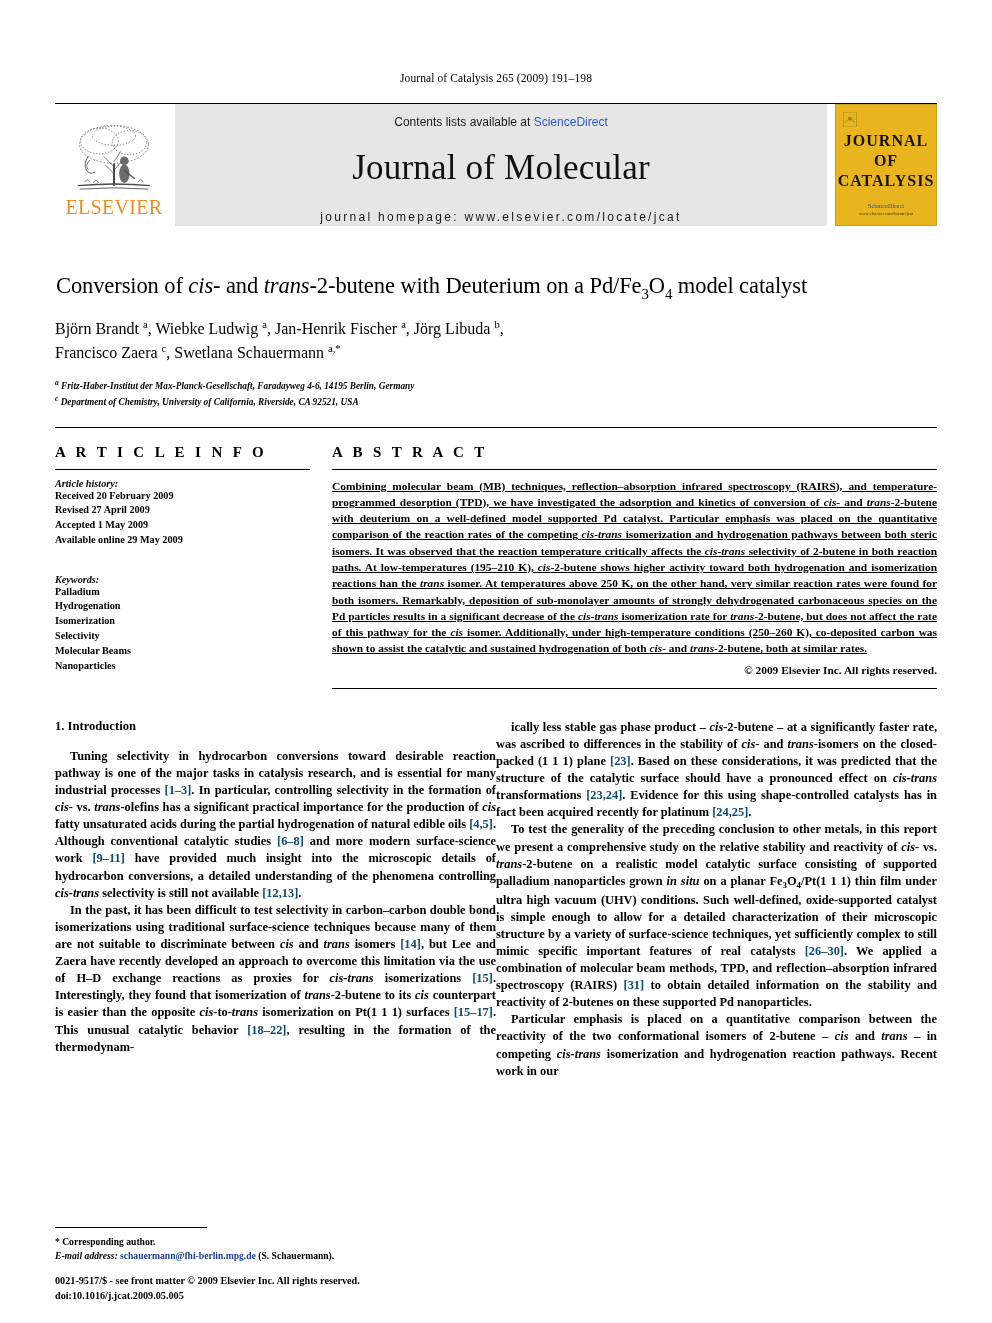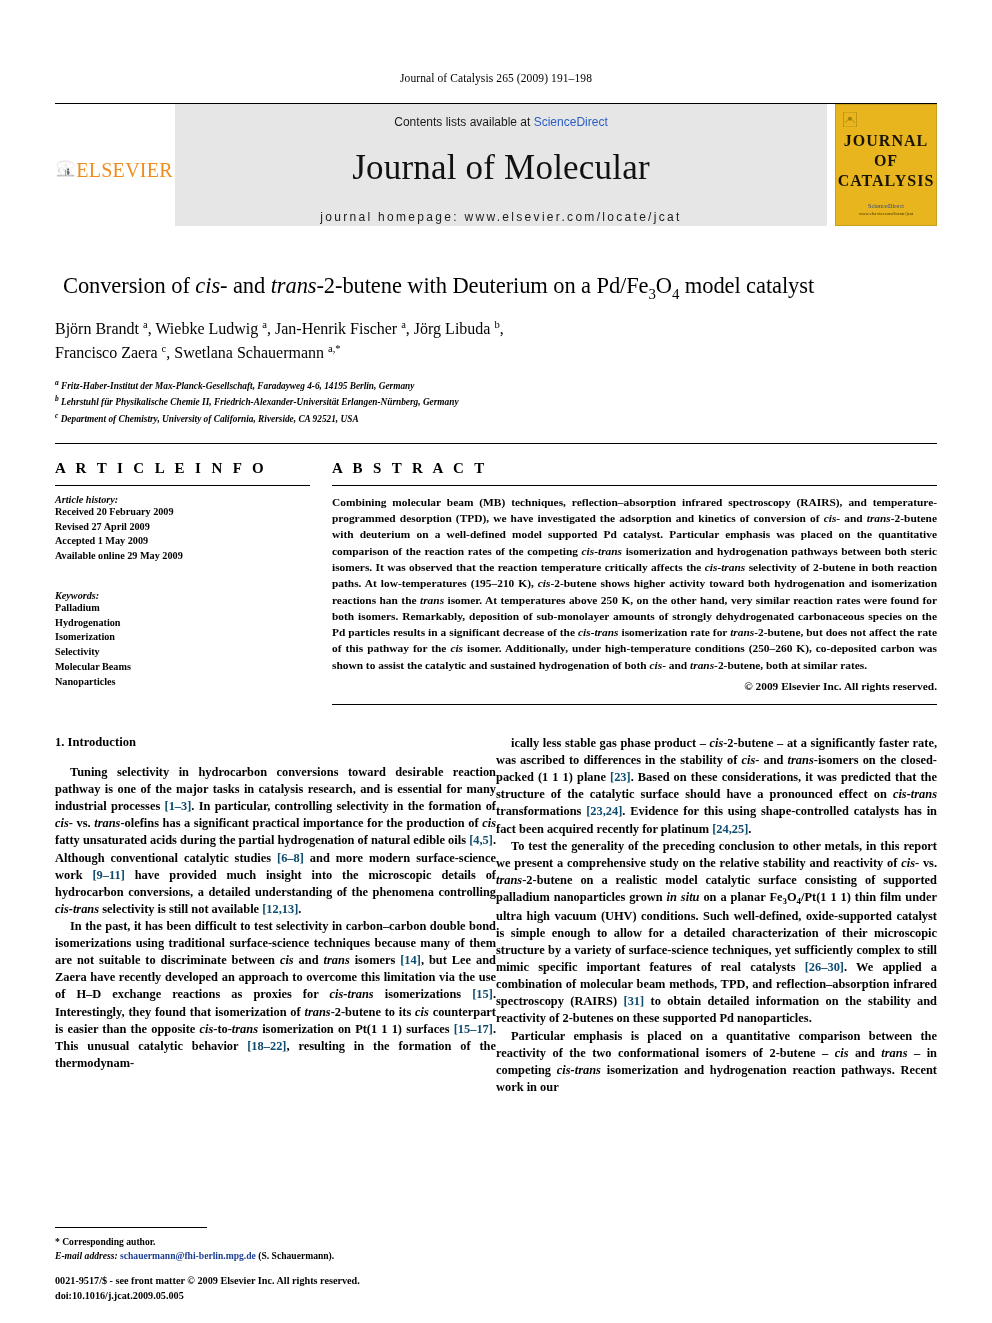--- a/index.html
+++ b/index.html
@@ -36,21 +36,21 @@
     margin-top: 19px;
     border-top: 1.6px solid #000;
     display: flex;
     align-items: stretch;
     height: 122px;
   }
   .elsevier-logo {
     width: 118px;
     flex: 0 0 118px;
     display: flex;
-    flex-direction: row;
+    flex-direction: column;
     align-items: center;
     justify-content: center;
     padding-top: 8px;
     box-sizing: border-box;
   }
   .elsevier-tree {
     width: 88px;
     height: 74px;
   }
   .elsevier-word {
@@ -142,21 +142,21 @@
   }
 
   
   .title-block {
     margin-top: 46px;
   }
   h1.article-title {
     font-size: 22.5px;
     font-weight: normal;
     line-height: 1.25;
-    margin: 8px;
+    margin: 1px;
     letter-spacing: -0.1px;
   }
   .authors {
     font-size: 16px;
     line-height: 1.45;
     margin-top: 14px;
   }
   .authors sup, .article-title sub {
     font-size: 0.66em;
   }
@@ -208,20 +208,21 @@
     font-weight: bold;
   }
   .kw-block {
     margin-top: 26px;
   }
   .abstract-text {
     font-size: 11.4px;
     line-height: 1.43;
     text-align: justify;
     font-weight: bold;
+    text-decoration: underline;
   }
   .abstract-text i { font-style: italic; }
   .copyright-line {
     text-align: right;
     font-size: 11.4px;
     margin-top: 7px;
     font-weight: bold;
   }
   .abstract-bottom-rule {
     border-top: 1px solid #000;
@@ -344,21 +345,20 @@
         <div>www.elsevier.com/locate/jcat</div>
       </div>
     </div>
   </div>
 
   <div class="title-block">
     <h1 class="article-title">Conversion of <i>cis</i>- and <i>trans</i>-2-butene with Deuterium on a Pd/Fe<sub>3</sub>O<sub>4</sub> model catalyst</h1>
     <div class="authors">Björn Brandt <sup>a</sup>, Wiebke Ludwig <sup>a</sup>, Jan-Henrik Fischer <sup>a</sup>, Jörg Libuda <sup>b</sup>,<br>Francisco Zaera <sup>c</sup>, Swetlana Schauermann <sup>a,</sup><sup>*</sup></div>
     <div class="affiliations">
         <div><sup>a</sup> Fritz-Haber-Institut der Max-Planck-Gesellschaft, Faradayweg 4-6, 14195 Berlin, Germany</div>
-        <div><sup>b</sup> Lehrstuhl für Physikalische Chemie II, Friedrich-Alexander-Universität Erlangen-Nürnberg, Germany</div>
         <div><sup>c</sup> Department of Chemistry, University of California, Riverside, CA 92521, USA</div>
       </div>
   </div>
 
   <div class="info-abstract">
 
     <div class="col-info">
       <div class="sechead">A R T I C L E   I N F O</div>
       <div class="rule"></div>
       <div class="hist-label">Article history:</div>

